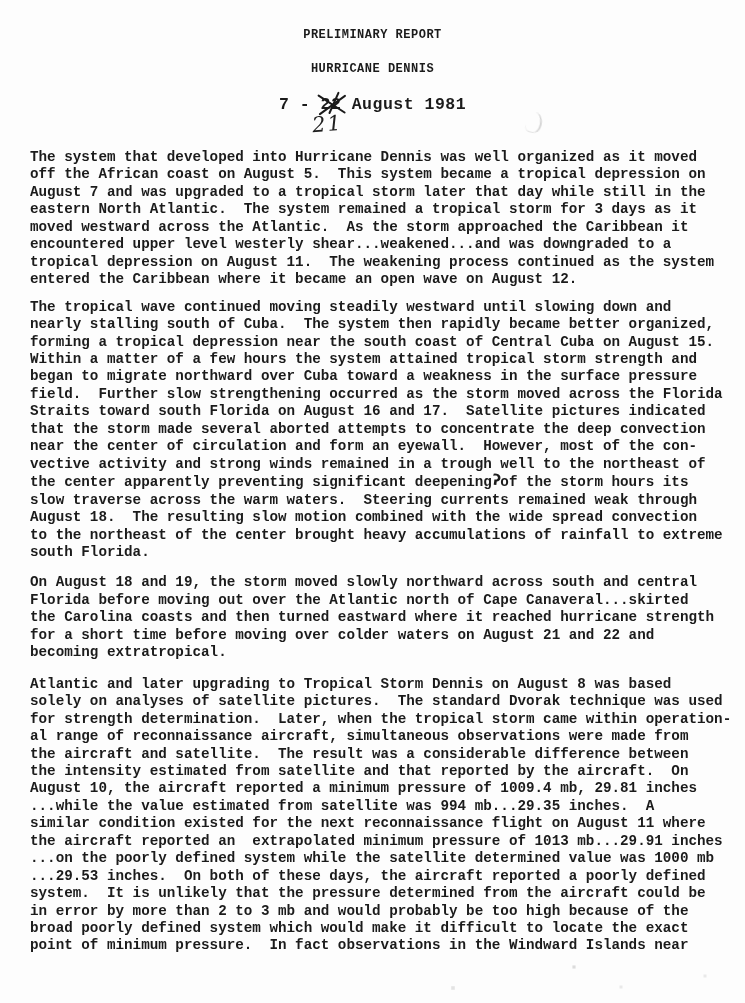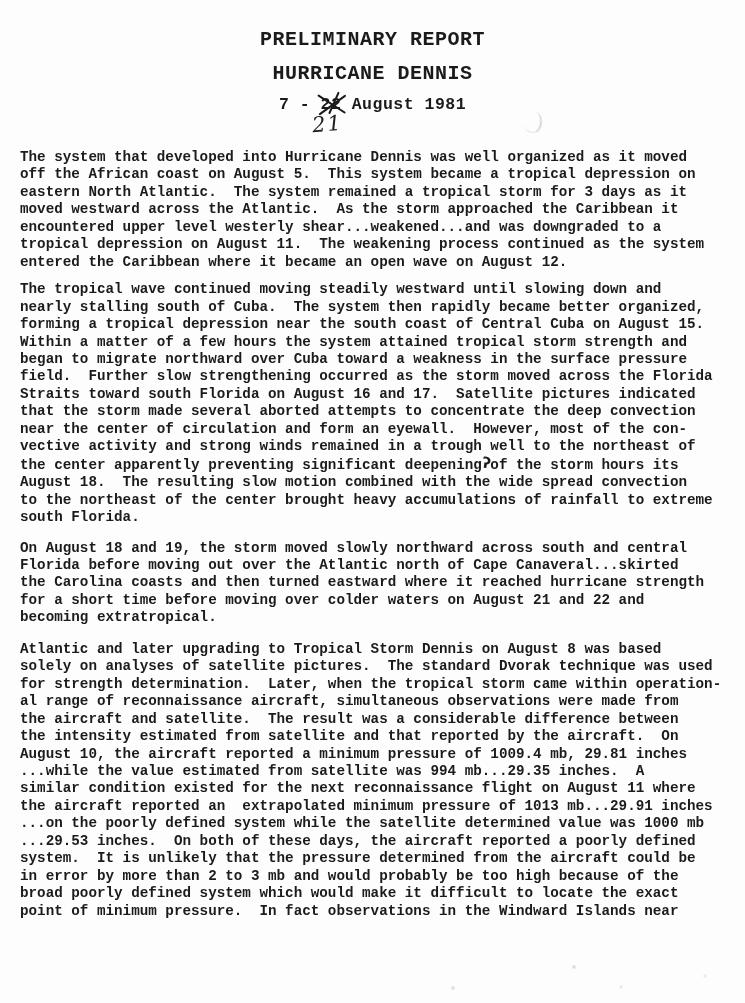--- a/index.html
+++ b/index.html
@@ -10,21 +10,21 @@
     font-family:"Liberation Mono","DejaVu Sans Mono",monospace;
     font-weight:bold;
     color:#1b1b1b;
     overflow:hidden;
     -webkit-font-smoothing:antialiased;
   }
   
   .title-line {
     position:absolute; left:0; width:100%;
     text-align:center;
-    font-size:20px; letter-spacing:.5px;
+    font-size:12px; letter-spacing:.5px;
     white-space:pre;
   }
   .t1 { top:28px; }
   .t2 { top:62px;text-align:center; }
   .dateline { top:95px; font-size:16.5px; }
   .dateline > span { white-space:pre; }
 
   
   .struck { position:relative; display:inline-block; }
   .xmark { position:absolute; left:0; top:0; right:0; bottom:0; pointer-events:none; }
@@ -61,21 +61,21 @@
     position:absolute; left:0; top:0; width:2px; height:2px;
     box-shadow:
       452px 987px 0 .8px rgba(0,0,0,.10),
       573px 966px 0 .6px rgba(0,0,0,.13),
       620px 986px 0 .5px rgba(0,0,0,.08),
       704px 975px 0 .5px rgba(0,0,0,.08);
   }
 
   
   .bodytext {
-    position:absolute; left:20px; top:149px; width:700px;
+    position:absolute; left:30px; top:149px; width:700px;
     font-size:14.25px; line-height:17.45px;
   }
   .para { margin:0 0 0 0; }
   .para + .para { margin-top:10px; }
   .para.p3 { margin-top:13px; }
   .para.p4 { margin-top:14px; }
   .tline { white-space:pre; }
 
   
   .hand-underline {
@@ -102,20 +102,21 @@
   <div class="title-line dateline"><span>7 - </span><span class="struck"><span>22</span><span class="xmark"></span><span class="hw21">21</span></span><span> August 1981</span></div>
 
   <div class="smudge"></div>
   <div class="specks"></div>
 
   <div class="bodytext">
 
     <div class="para p1">
         <div class="tline">The system that developed into Hurricane Dennis was well organized as it moved</div>
         <div class="tline">off the African coast on August 5.  This system became a tropical depression on</div>
+        <div class="tline">August 7 and was upgraded to a tropical storm later that day while still in the</div>
         <div class="tline">eastern North Atlantic.  The system remained a tropical storm for 3 days as it</div>
         <div class="tline">moved westward across the Atlantic.  As the storm approached the Caribbean it</div>
         <div class="tline">encountered upper level westerly shear...weakened...and was downgraded to a</div>
         <div class="tline">tropical depression on August 11.  The weakening process continued as the system</div>
         <div class="tline">entered the Caribbean where it became an open wave on August 12.</div>
       </div>
 
     <div class="para p2">
       <div>
           <div class="tline">The tropical wave continued moving steadily westward until slowing down and</div>
@@ -124,20 +125,21 @@
           <div class="tline">Within a matter of a few hours the system attained tropical storm strength and</div>
           <div class="tline">began to migrate northward over Cuba toward a weakness in the surface pressure</div>
           <div class="tline">field.  Further slow strengthening occurred as the storm moved across the Florida</div>
           <div class="tline">Straits toward south Florida on August 16 and 17.  Satellite pictures indicated</div>
           <div class="tline">that the storm made several aborted attempts to concentrate the deep convection</div>
           <div class="tline">near the center of circulation and form an eyewall.  However, most of the con-</div>
           <div class="tline">vective activity and strong winds remained in a trough well to the northeast of</div>
         </div>
       <div class="tline"><span>the center </span><span class="hand-underline">apparently preventing significant deepening</span><span class="hand-mark">ʔ</span><span>of the storm hours its</span></div>
       <div>
+          <div class="tline">slow traverse across the warm waters.  Steering currents remained weak through</div>
           <div class="tline">August 18.  The resulting slow motion combined with the wide spread convection</div>
           <div class="tline">to the northeast of the center brought heavy accumulations of rainfall to extreme</div>
           <div class="tline">south Florida.</div>
         </div>
     </div>
 
     <div class="para p3">
         <div class="tline">On August 18 and 19, the storm moved slowly northward across south and central</div>
         <div class="tline">Florida before moving out over the Atlantic north of Cape Canaveral...skirted</div>
         <div class="tline">the Carolina coasts and then turned eastward where it reached hurricane strength</div>

